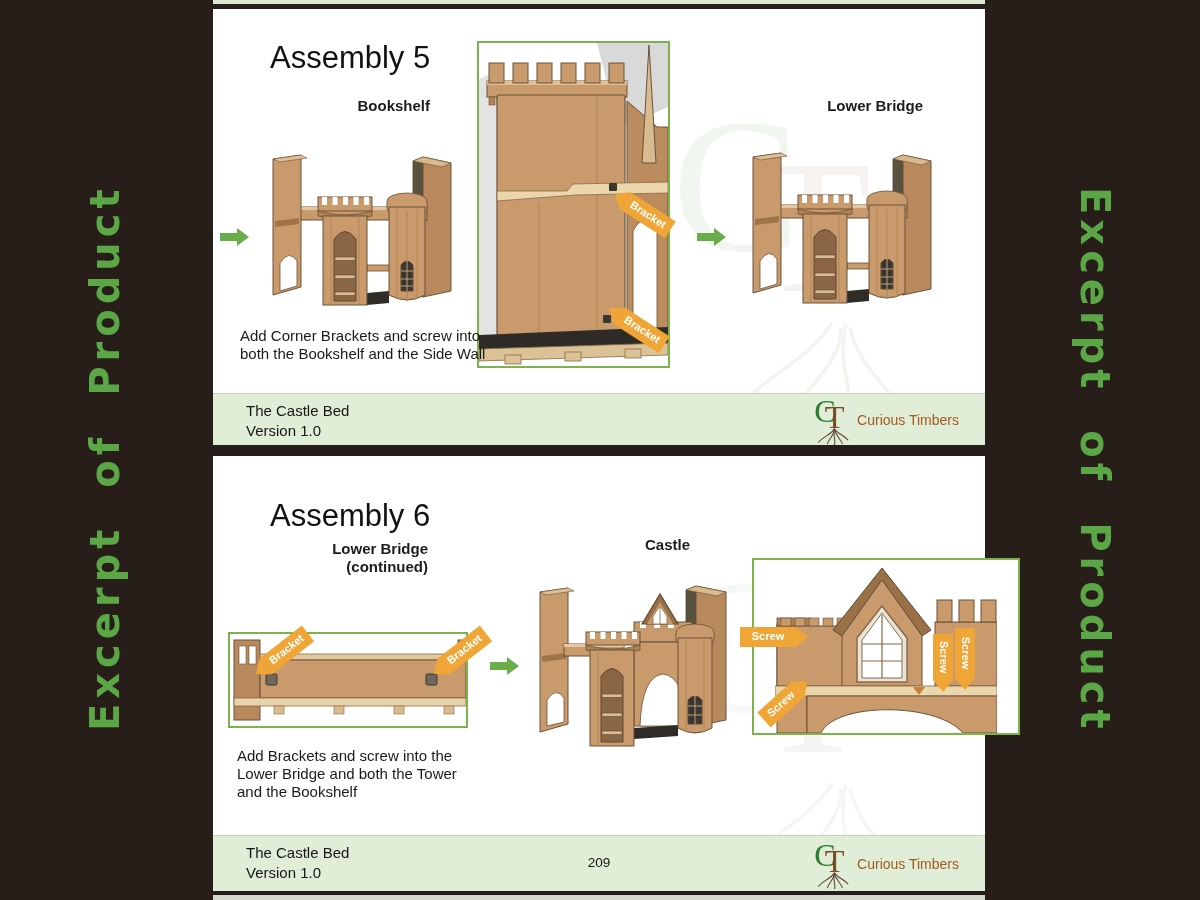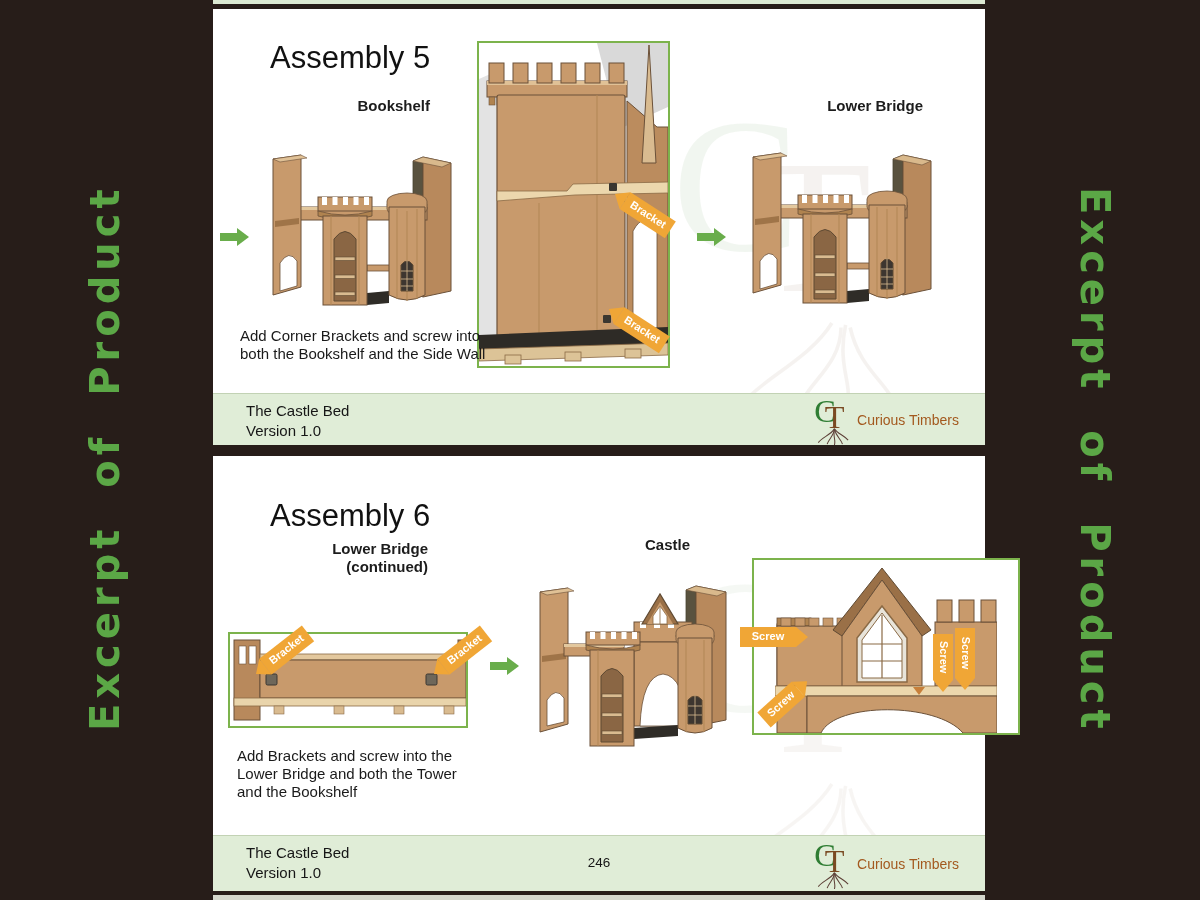--- a/index.html
+++ b/index.html
@@ -370,21 +370,21 @@
 
     <div class="caption" style="left:24px; top:291px; width:250px">Add Brackets and screw into the
 Lower Bridge and both the Tower
 and the Bookshelf</div>
 
     <div class="footer">
       <div class="f-left">
         <div>The Castle Bed</div>
         <div>Version 1.0</div>
       </div>
-      <div class="f-page" style="top:19px">246</div>
+      <div class="f-page" style="top:19px">209</div>
       <div class="f-logo">
         <svg width="36" height="50" viewBox="0 0 44 62">
           <text x="0" y="33" font-size="40" font-family="Liberation Serif, serif" fill="#2f7d33">C</text>
           <text x="13" y="41" font-size="40" font-family="Liberation Serif, serif" fill="#7a4a22">T</text>
           <g stroke="#5d4037" stroke-width="1.3" fill="none">
             <path d="M25 42 C20 50 10 52 5 59"></path>
               <path d="M25 42 C25 50 18 54 16 61"></path>
             <path d="M25 42 C27 52 33 54 35 61"></path>
               <path d="M25 42 C29 48 37 50 42 56"></path>
             <path d="M25 42 C23 52 27 56 25 62"></path>

